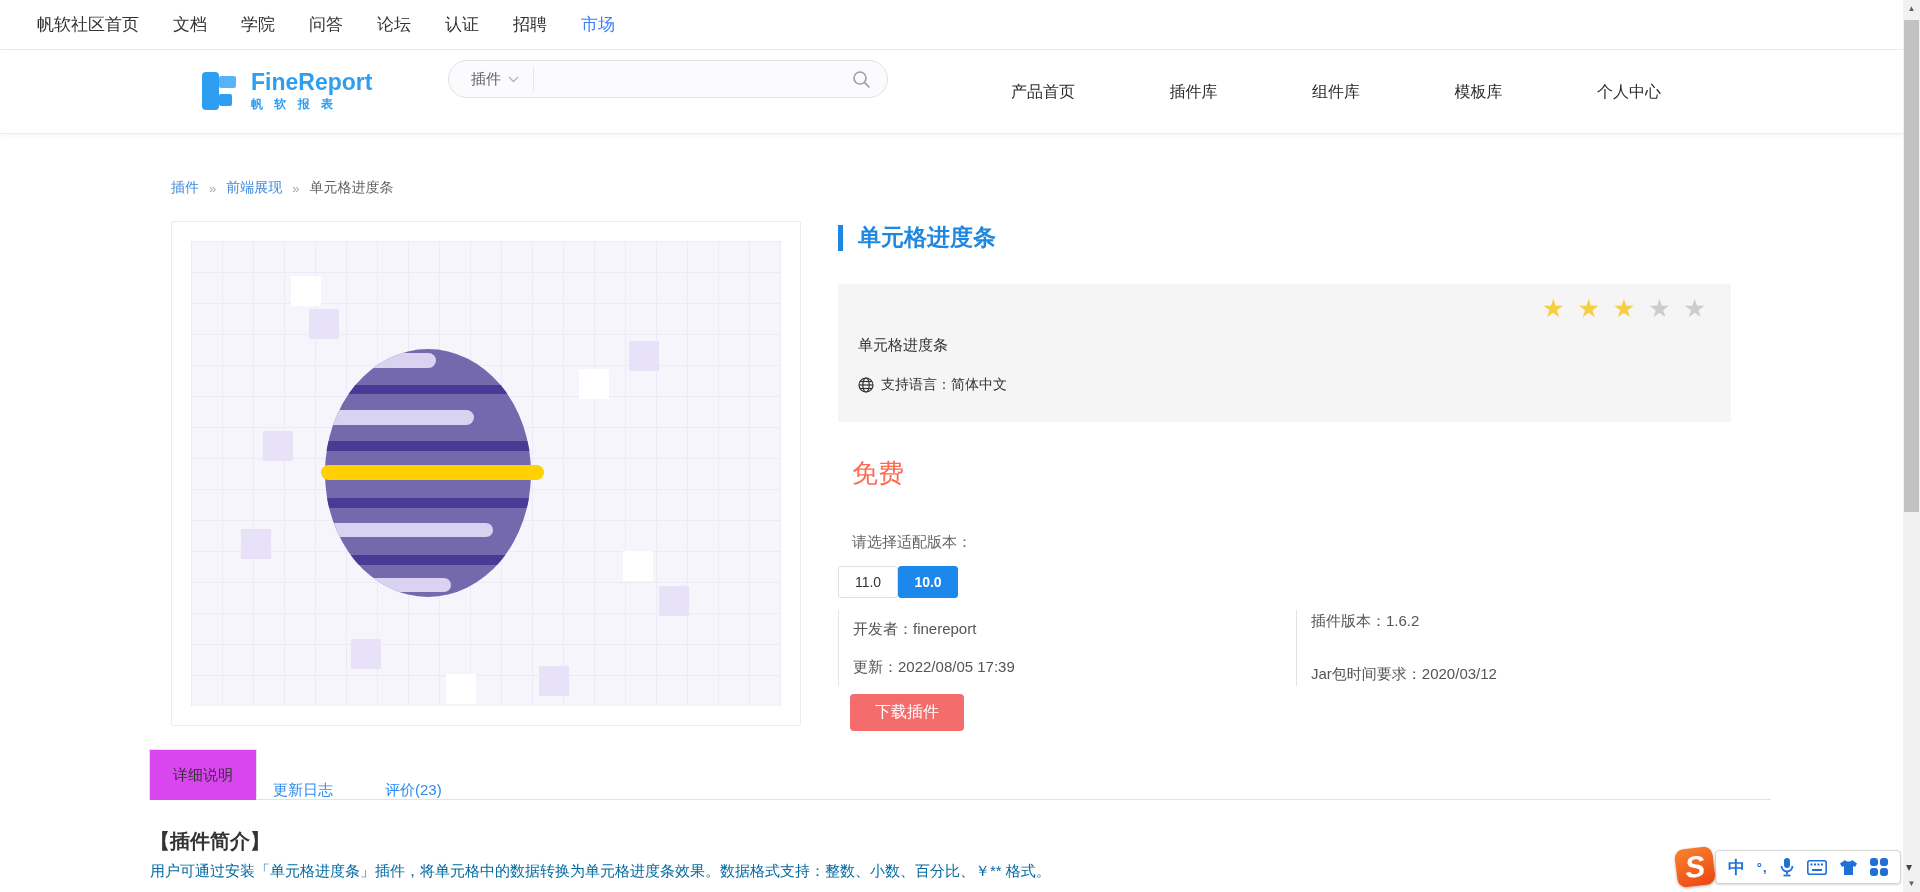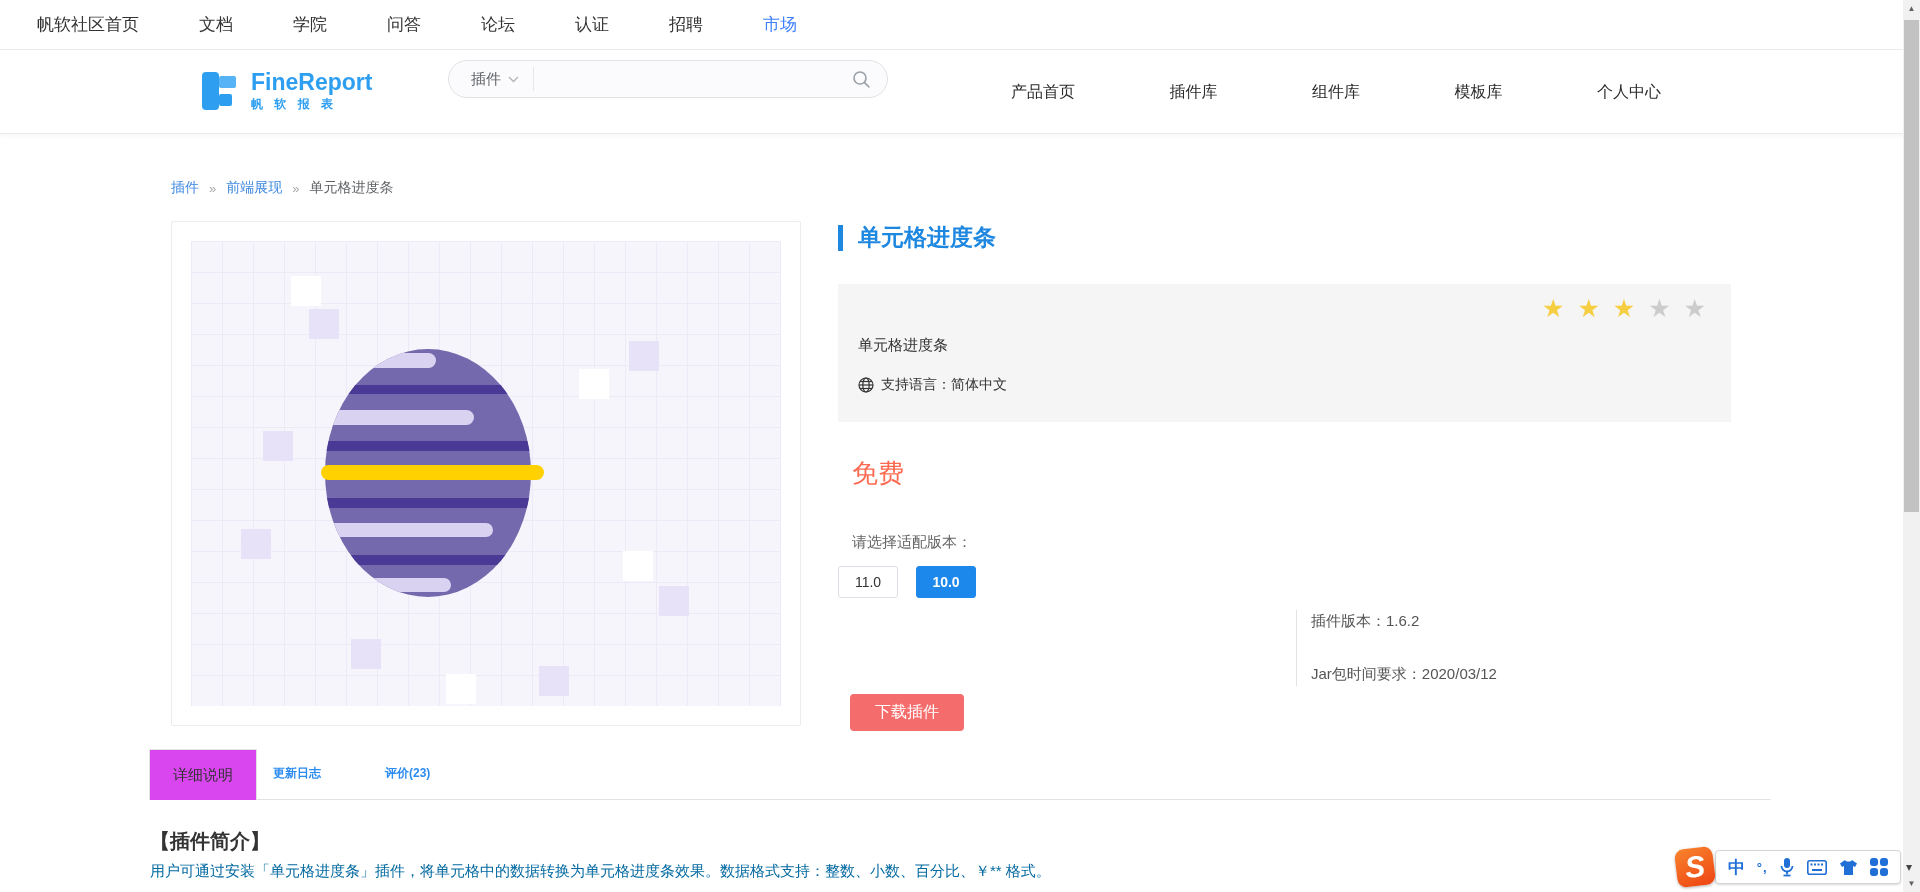--- a/index.html
+++ b/index.html
@@ -3,21 +3,21 @@
 <meta charset="utf-8">
 <style>
   * { margin:0; padding:0; box-sizing:border-box; }
   html,body { background:#fff; }
   body { font-family:"Liberation Sans","DejaVu Sans",sans-serif; color:#333; }
   #app { position:relative; width:1920px; height:892px; background:#fff; overflow:hidden; }
 
   
   .topbar { position:absolute; left:0; top:0; width:1920px; height:50px; background:#fff;
             border-bottom:1px solid #ebebeb; display:flex; align-items:center; }
-  .topbar-left { display:flex; align-items:center; gap:60px; padding-left:37px;font-family:Liberation Mono, monospace; }
+  .topbar-left { display:flex; align-items:center; gap:34px; padding-left:37px;font-family:Liberation Mono, monospace; }
   .topbar-item { font-size:17px; color:#333; cursor:pointer; white-space:nowrap; }
   .topbar-item.active { color:#3d7fff; }
   .topbar-right { margin-left:auto; display:flex; align-items:center; gap:38px; padding-right:74px; }
   .topbar-right .topbar-item { font-size:17px; }
   .dl-app { display:flex; align-items:center; gap:6px; font-size:17px; cursor:pointer; }
   .avatar { width:36px; height:36px; border-radius:50%; cursor:pointer;
             background:radial-gradient(circle at 50% 30%, #f3f4fa 0 35%, #cfd6ec 36% 60%, #aab4d8 61% 100%);
             border:1px solid #e2e2e2; overflow:hidden; position:relative; }
   .avatar:after { content:""; position:absolute; left:10px; top:6px; width:16px; height:16px; border-radius:50%;
             background:#e9ebf5; box-shadow:0 12px 0 2px #dfe3f2; }
@@ -63,42 +63,42 @@
 
   .p-box { position:absolute; left:838px; top:284px; width:893px; height:138px; background:#f5f5f6; }
   .stars { position:absolute; right:22px; top:10px; font-size:25px; letter-spacing:3px; }
   .star { color:#cccccc; }
   .star--filled { color:#f5ce42; }
   .p-name { position:absolute; left:20px; top:52px; font-size:15px; color:#333; }
   .p-lang { position:absolute; left:20px; top:92px; display:flex; align-items:center; gap:7px; font-size:14px; color:#333; }
 
   .p-price { position:absolute; left:852px; top:456px; font-size:26px; color:#fb6a51; }
   .p-vlabel { position:absolute; left:852px; top:533px; font-size:15px; color:#666; }
-  .p-vbtns { position:absolute; left:838px; top:566px; display:flex; gap:18px; }
+  .p-vbtns { position:absolute; left:838px; top:566px; display:flex; gap:0; }
   .vbtn { min-width:60px; height:32px; padding:0 12px; font-size:14px; border-radius:3px; cursor:pointer;
           border:1px solid #dcdfe6; background:#fff; color:#333;
           font-family:"Liberation Sans","DejaVu Sans",sans-serif; }
   .vbtn--sel { background:#1d88ec; border-color:#1d88ec; color:#fff; font-weight:bold; }
 
   .p-info-col { position:absolute; top:610px; height:76px; border-left:1px solid #e3e3e3; padding-left:14px;
                 font-size:15px; color:#555; display:flex; flex-direction:column; justify-content:space-around; }
   .p-info-col.c1 { left:838px; width:440px; }
   .p-info-col.c2 { left:1296px; width:430px;gap:29px; }
   .info-line { white-space:nowrap; }
 
   .dl-btn { position:absolute; left:850px; top:694px; width:114px; height:37px; background:#f56c6c; border:none;
             border-radius:4px; color:#fff; font-size:16px; cursor:pointer;
             font-family:"Liberation Sans","DejaVu Sans",sans-serif; }
 
   
   .tabs { position:absolute; left:149px; top:749px; width:1622px; height:51px; border-bottom:1px solid #e2e2e2; }
   .tab-active { position:absolute; left:0; top:0; width:108px; height:51px; background:#d946ef;
                 border:1px solid #e2e2e2; border-bottom:none; display:flex; align-items:center; justify-content:center;
                 font-size:15px; color:#333; cursor:pointer; z-index:2; }
-  .tab-link { position:absolute; top:16px; font-size:12px; color:#2d8cf0; cursor:pointer;font-weight:bold; }
+  .tab-link { position:absolute; top:32px; font-size:15px; color:#2d8cf0; cursor:pointer; }
   .tab-link.t2 { left:124px; }
   .tab-link.t3 { left:236px; }
 
   
   .desc-h { position:absolute; left:150px; top:828px; font-size:20px; font-weight:bold; color:#333; }
   .desc-b { position:absolute; left:150px; top:862px; font-size:15px; color:#0369a1; width:1400px; }
 
   
   .scrollbar { position:absolute; right:0; top:0; width:17px; height:892px; background:#f1f1f1; z-index:5; }
   .sb-btn { position:absolute; left:0; width:17px; height:17px; display:flex; align-items:center; justify-content:center;
@@ -249,20 +249,28 @@
     </div>
   </div>
 
   <div class="p-price">免费</div>
   <div class="p-vlabel">请选择适配版本：</div>
   <div class="p-vbtns">
     <button class="vbtn">11.0</button>
     <button class="vbtn vbtn--sel">10.0</button>
   </div>
 
+  <div class="p-info-col c1">
+    <div class="info-line">
+      <span>开发者：</span><span>finereport</span>
+    </div>
+    <div class="info-line">
+      <span>更新：</span><span>2022/08/05 17:39</span>
+    </div>
+  </div>
   <div class="p-info-col c2">
     <div class="info-line">
       <span>插件版本：</span><span>1.6.2</span>
     </div>
     <div class="info-line">
       <span>Jar包时间要求：</span><span>2020/03/12</span>
     </div>
   </div>
 
   <button class="dl-btn">下载插件</button>

